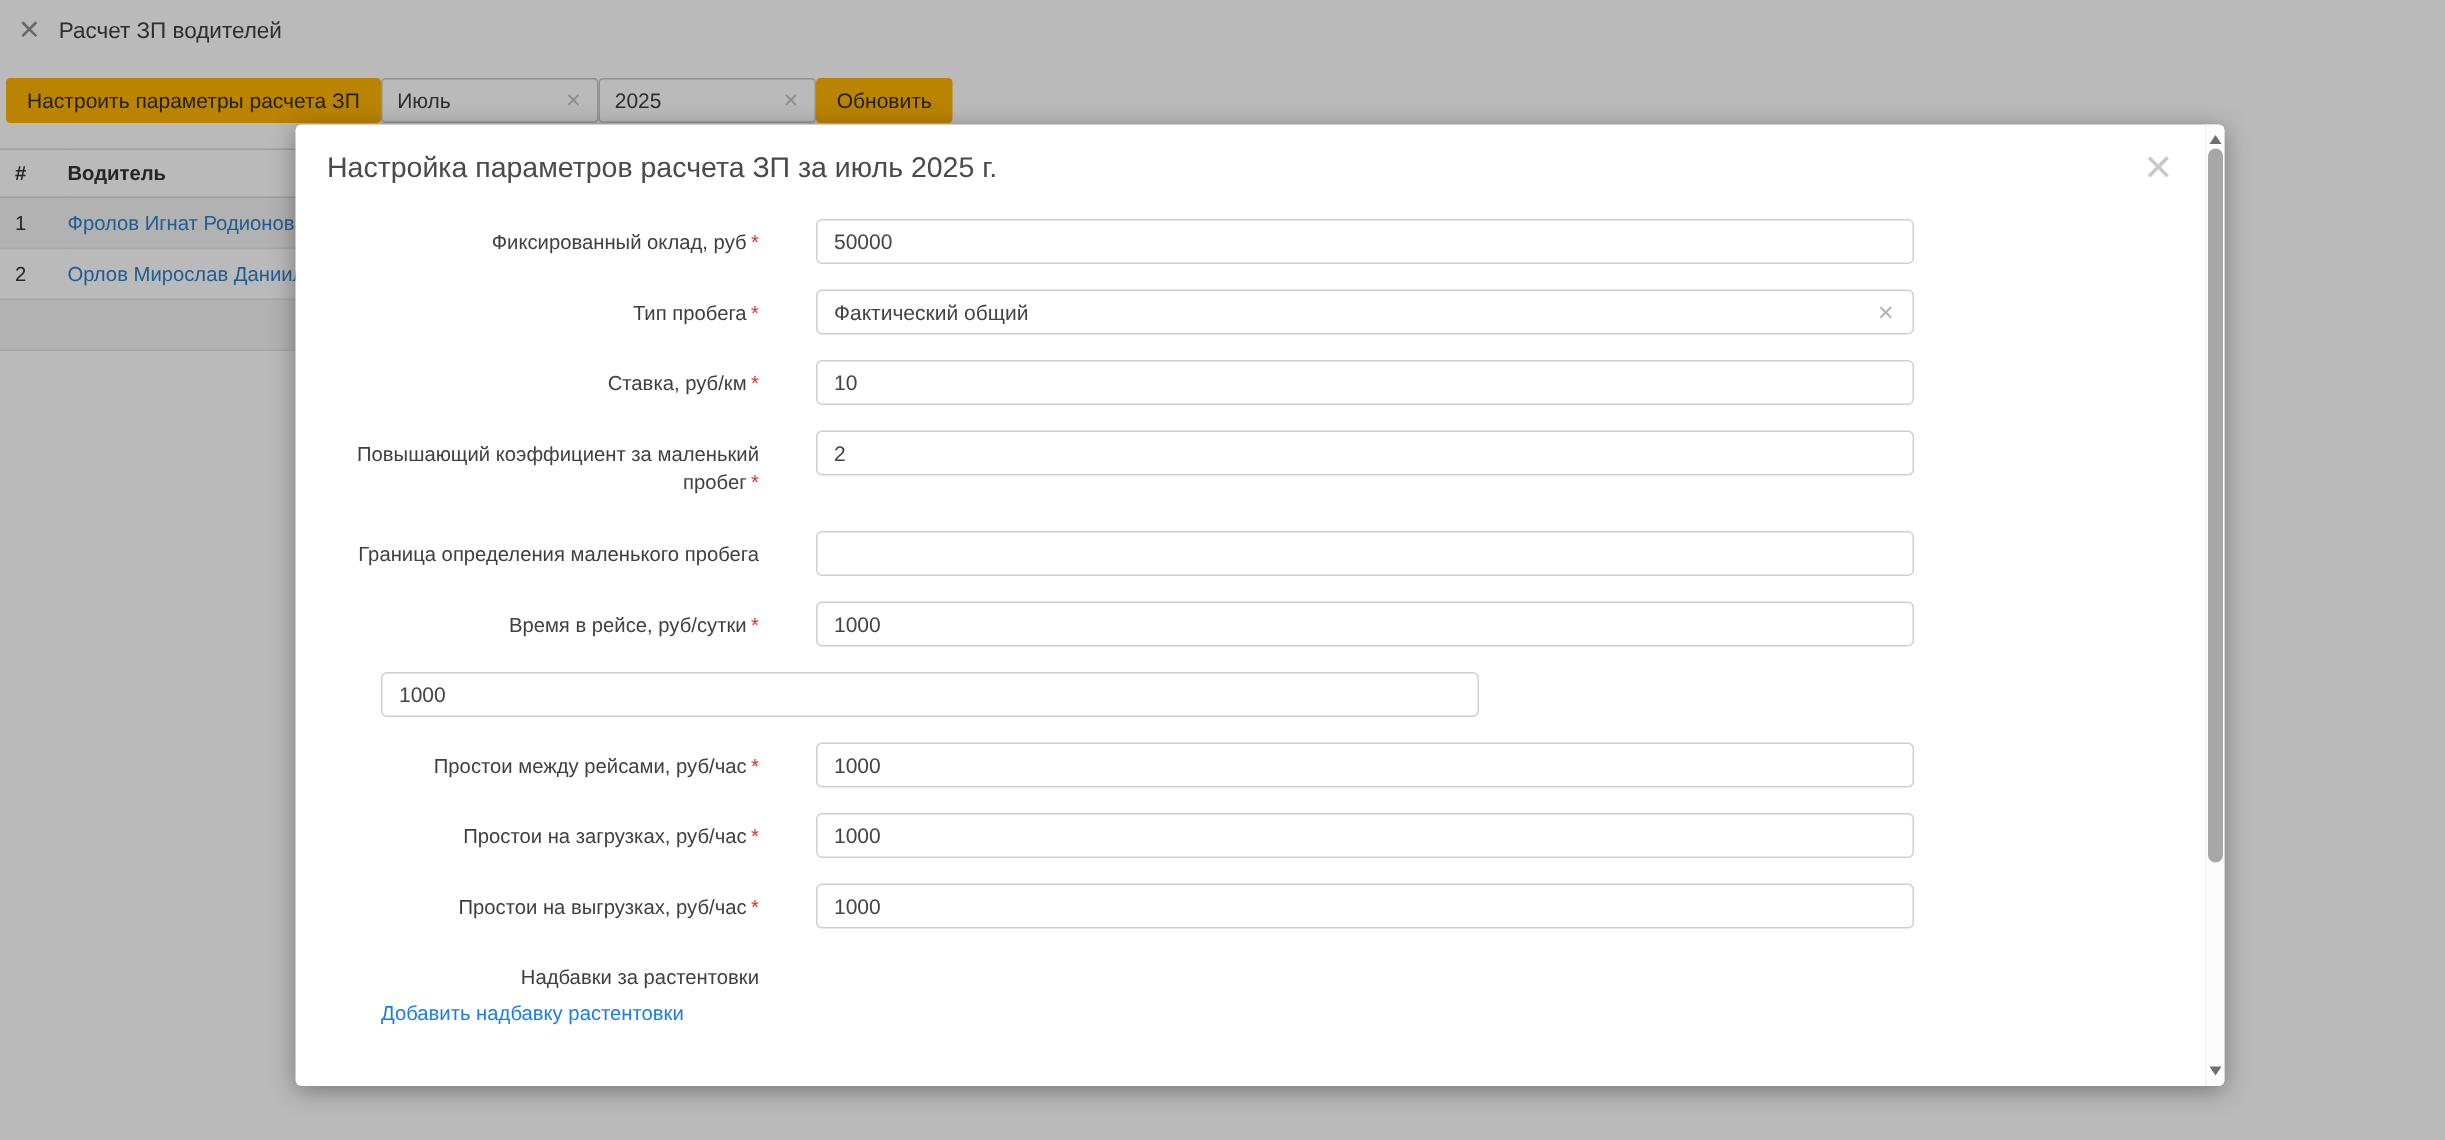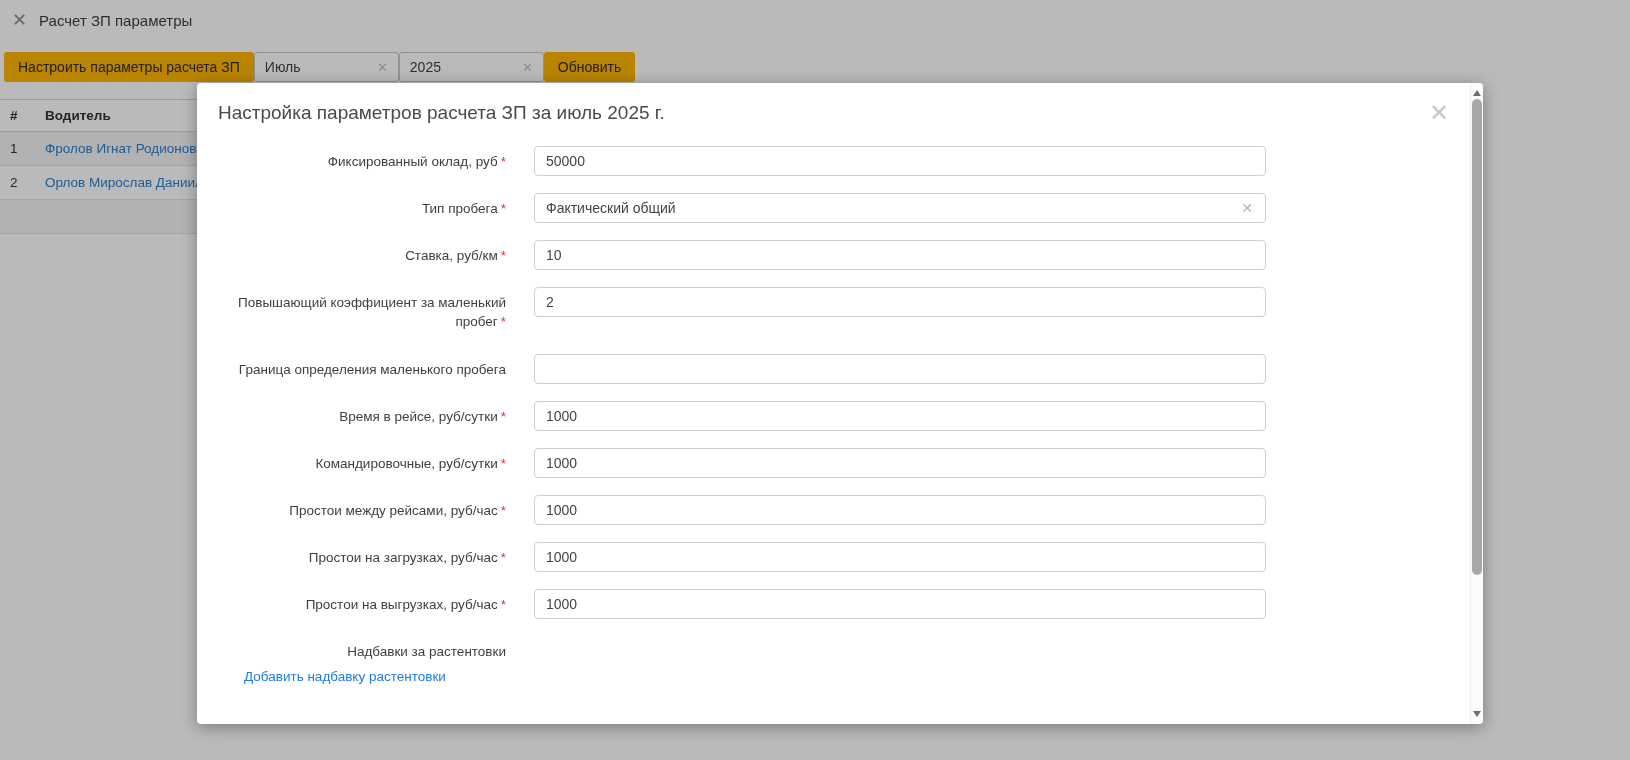--- a/index.html
+++ b/index.html
@@ -54,21 +54,21 @@
     position:absolute;top:18px;right:34px;font-size:24px;line-height:24px;
     color:#c9c9c9;cursor:pointer;font-weight:400;
   }
   .modal-body{position:absolute;top:63px;left:19px;width:1233px;}
   .form-row{display:flex;align-items:flex-start;margin-bottom:17px;}
   .form-label{
     width:290px;text-align:right;font-size:13.5px;color:#3f3f3f;
     line-height:19px;padding-top:6px;
   }
   .req{color:#dc3232;margin-left:3px;}
-  .form-field{margin-left:28px;position:relative;width:732px;}
+  .form-field{margin-left:38px;position:relative;width:732px;}
   .text-input{
     width:100%;box-sizing:border-box;height:30px;border:1px solid #cfcfcf;
     border-radius:4px;padding:0 11px;font-size:14px;color:#444;
     font-family:inherit;background:#fff;outline:none;
   }
   .text-input::placeholder{color:#9b9b9b;}
   .clear-x{position:absolute;right:13px;top:7px;color:#b4b4b4;font-size:14px;line-height:16px;cursor:pointer;}
   .row-coef{margin-bottom:23px;}
   .row-link{margin-bottom:37px;flex-direction:column;}
   .link-field{padding-top:6px;}
@@ -92,21 +92,21 @@
   .sb-thumb{position:absolute;top:16px;left:1px;width:10px;height:476px;background:#a7a7a7;border-radius:5px;cursor:pointer;}
 </style>
 </head>
 <body>
 
 <div class="stage">
 
   <div class="page">
     <div class="tab-bar">
       <span class="tab-close">✕</span>
-      <span class="tab-title">Расчет ЗП параметры</span>
+      <span class="tab-title">Расчет ЗП водителей</span>
     </div>
 
     <div class="toolbar">
       <button class="btn-yellow">Настроить параметры расчета ЗП</button>
       <div class="filter-box">
         <span>Июль</span>
         <span class="filter-clear">✕</span>
       </div>
       <div class="filter-box">
         <span>2025</span>
@@ -174,21 +174,20 @@
         <div class="form-label"><span>Граница определения маленького пробега</span></div>
         <div class="form-field"><input class="text-input" type="text" value="" style=""></div>
       </div>
 
       <div class="form-row">
         <div class="form-label"><span>Время в рейсе, руб/сутки</span><span class="req">*</span></div>
         <div class="form-field"><input class="text-input" type="text" value="1000" style=""></div>
       </div>
 
       <div class="form-row">
-        <div class="form-label"><span>Командировочные, руб/сутки</span><span class="req">*</span></div>
         <div class="form-field"><input class="text-input" type="text" value="1000" style=""></div>
       </div>
 
       <div class="form-row">
         <div class="form-label"><span>Простои между рейсами, руб/час</span><span class="req">*</span></div>
         <div class="form-field"><input class="text-input" type="text" value="1000" style=""></div>
       </div>
 
       <div class="form-row">
         <div class="form-label"><span>Простои на загрузках, руб/час</span><span class="req">*</span></div>

